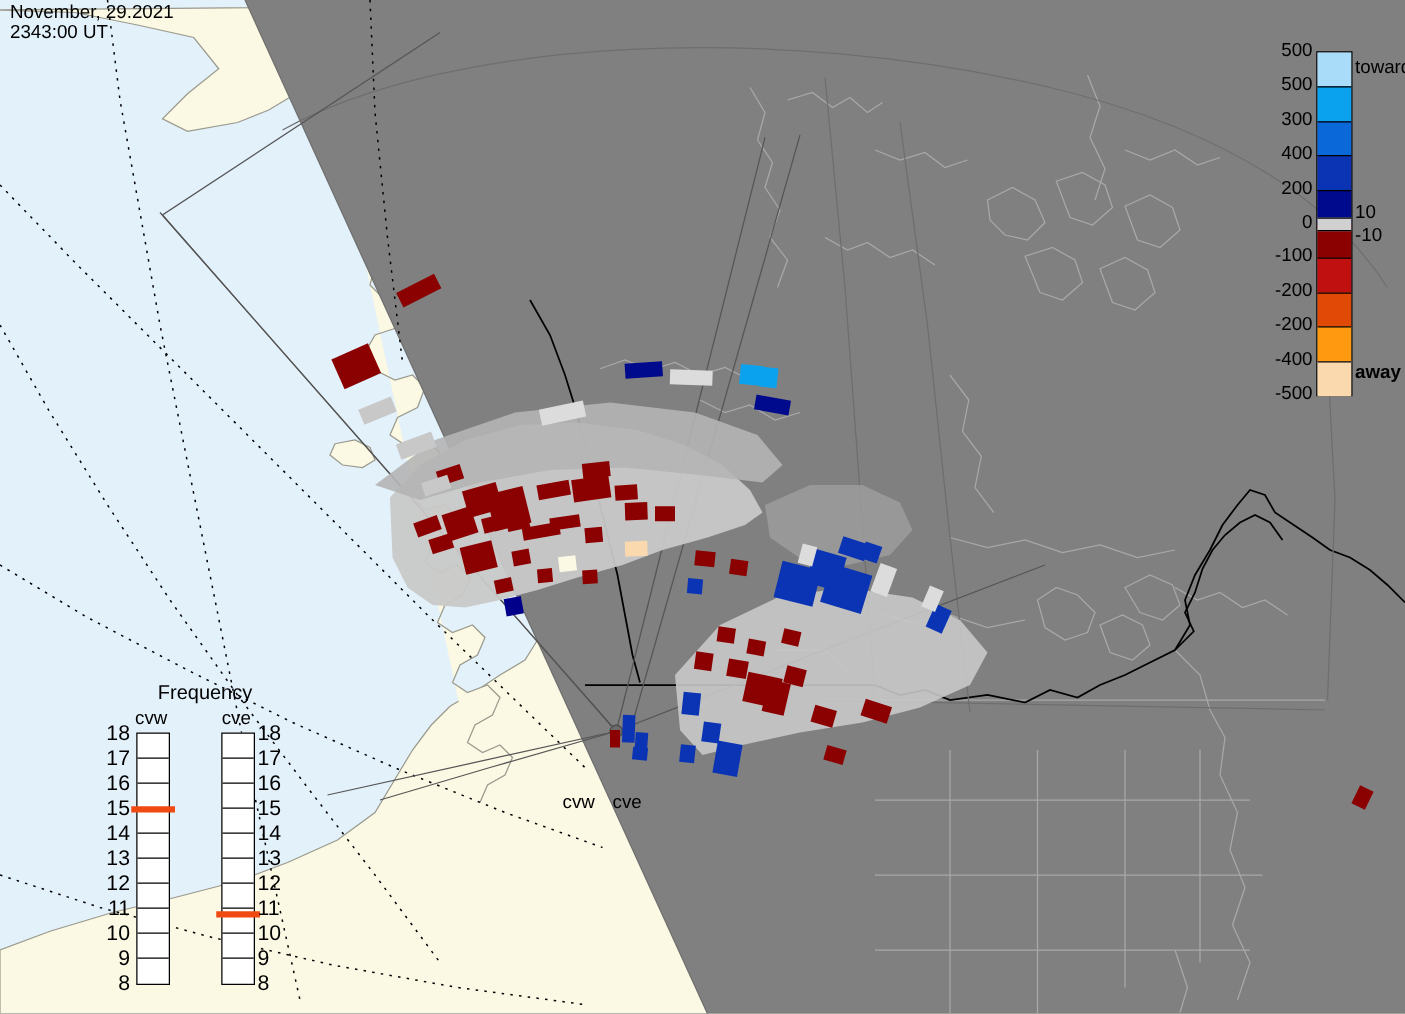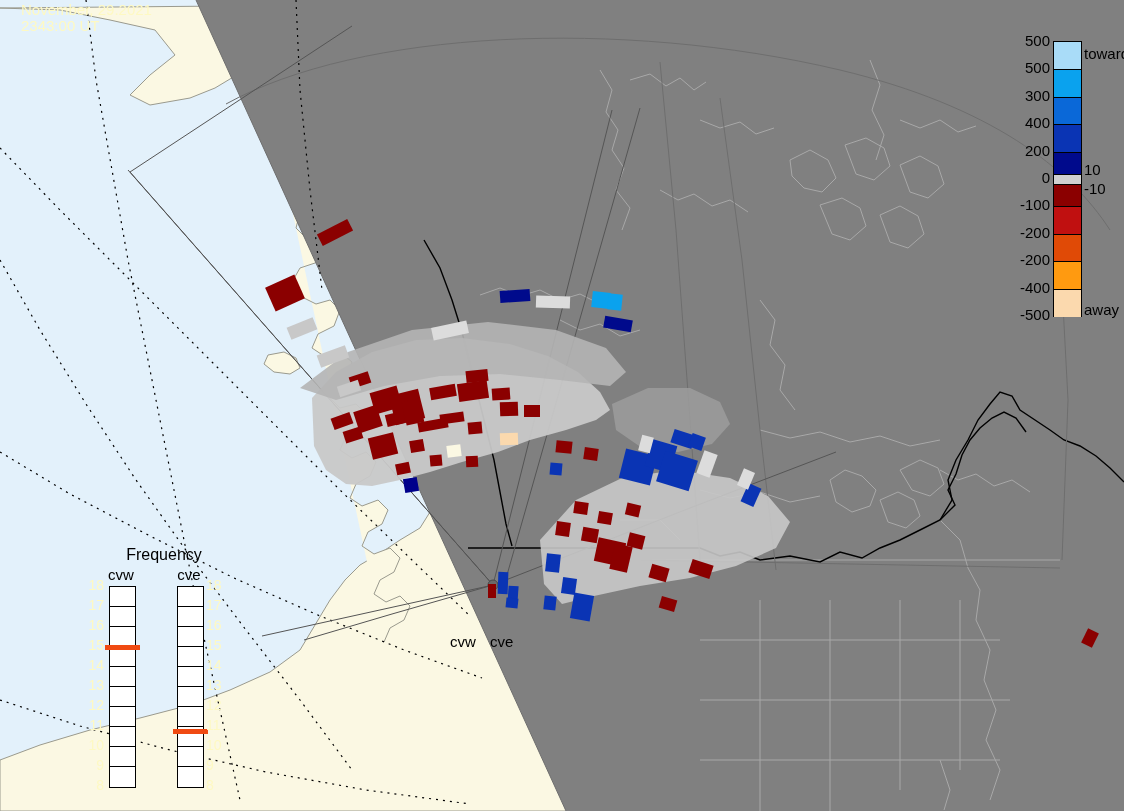--- a/index.html
+++ b/index.html
@@ -8,38 +8,38 @@
 
   
   #ocean{position:absolute;left:0;top:0;width:1124px;height:811px;background:#e3f1fb;}
 
   .svglayer{position:absolute;left:0;top:0;width:1124px;height:811px;overflow:visible;}
 
   
   .cell{position:absolute;}
 
   
-  #datetime{position:absolute;left:21px;top:2px;color:#fef9c3;font-size:15px;line-height:16px;white-space:pre;}
+  #datetime{position:absolute;left:8px;top:2px;color:#000000;font-size:15px;line-height:16px;white-space:pre;}
 
   
   #cbwrap{position:absolute;left:960px;top:0px;width:164px;height:345px;}
   #cbtitle{position:absolute;left:12px;top:2px;width:150px;text-align:center;font-size:15px;color:#000;}
   #cbbar{position:absolute;left:1053px;top:41px;width:27px;height:274px;border:1px solid #000;}
   .cbseg{position:absolute;left:0;width:27px;}
   .cbtick{position:absolute;right:0;width:46px;text-align:right;font-size:15px;color:#000;}
   #cbticks{position:absolute;left:1000px;top:0;width:50px;height:345px;}
   .cbside{position:absolute;left:1084px;font-size:15px;color:#000;white-space:nowrap;}
 
   
   #freqwrap{position:absolute;left:84px;top:546px;width:160px;height:248px;}
   #freqtitle{position:absolute;left:0px;top:0px;width:160px;text-align:center;font-size:16px;color:#000;}
   .freqcolhdr{position:absolute;top:20px;font-size:15px;color:#000;text-align:center;}
   .freqbar{position:absolute;width:25px;border:1px solid #000;background:#fff;}
   .freqseg{position:absolute;left:0;width:25px;border-bottom:1px solid #000;box-sizing:border-box;}
-  .freqlbl{position:absolute;font-size:14px;color:#fef9c3;text-align:right;}
+  .freqlbl{position:absolute;font-size:17px;color:#000000;text-align:right;}
   .freqmark{position:absolute;height:5px;background:#f04a12;}
 
   .sitelabel{position:absolute;font-size:15px;color:#000;}
 </style>
 </head>
 <body>
 
 <div id="stage">
 
   <div id="ocean"></div>
@@ -241,21 +241,21 @@
       <div class="cbseg" style="top: 137px; height: 27.4px; background: rgb(139, 0, 0); border-top: 1px solid rgb(0, 0, 0);"></div>
       <div class="cbseg" style="top: 164.4px; height: 27.4px; background: rgb(192, 16, 16); border-top: 1px solid rgb(0, 0, 0);"></div>
       <div class="cbseg" style="top: 191.8px; height: 27.4px; background: rgb(224, 74, 6); border-top: 1px solid rgb(0, 0, 0);"></div>
       <div class="cbseg" style="top: 219.2px; height: 27.4px; background: rgb(255, 154, 16); border-top: 1px solid rgb(0, 0, 0);"></div>
       <div class="cbseg" style="top: 246.6px; height: 27.4px; background: rgb(251, 217, 174); border-top: 1px solid rgb(0, 0, 0);"></div>
       <div class="cbseg" style="top: 132px; height: 9px; background: rgb(208, 208, 208); border-top: 1px solid rgb(0, 0, 0); border-bottom: 1px solid rgb(0, 0, 0);"></div>
     </div>
   <div class="cbside" style="top:45px;">toward</div>
   <div class="cbside" style="top:161px;">10</div>
   <div class="cbside" style="top:180px;">-10</div>
-  <div class="cbside" style="top:301px;">away</div>
+  <div class="cbside" style="top:289px;font-weight:bold;">away</div>
 
   <div id="freqwrap">
     <div id="freqtitle">Frequency</div>
     <div class="freqcolhdr" style="left:12px;width:50px;">cvw</div>
     <div class="freqcolhdr" style="left:80px;width:50px;">cve</div>
     <div class="freqbar" id="freqbar-cvw" style="left: 25px; top: 40px; height: 200px;">
         <div class="freqseg" style="top: 0px; height: 20px;"></div>
         <div class="freqseg" style="top: 20px; height: 20px;"></div>
         <div class="freqseg" style="top: 40px; height: 20px;"></div>
         <div class="freqseg" style="top: 60px; height: 20px;"></div>

